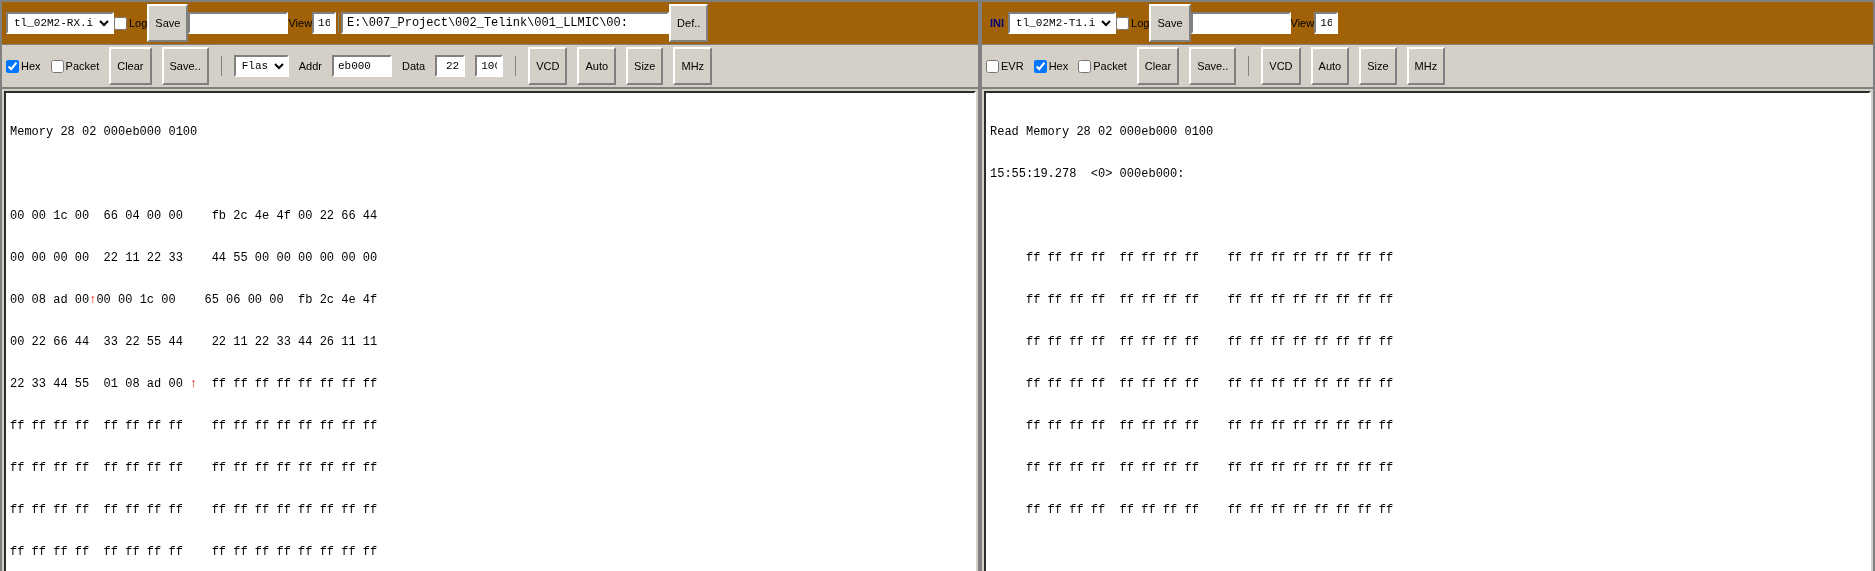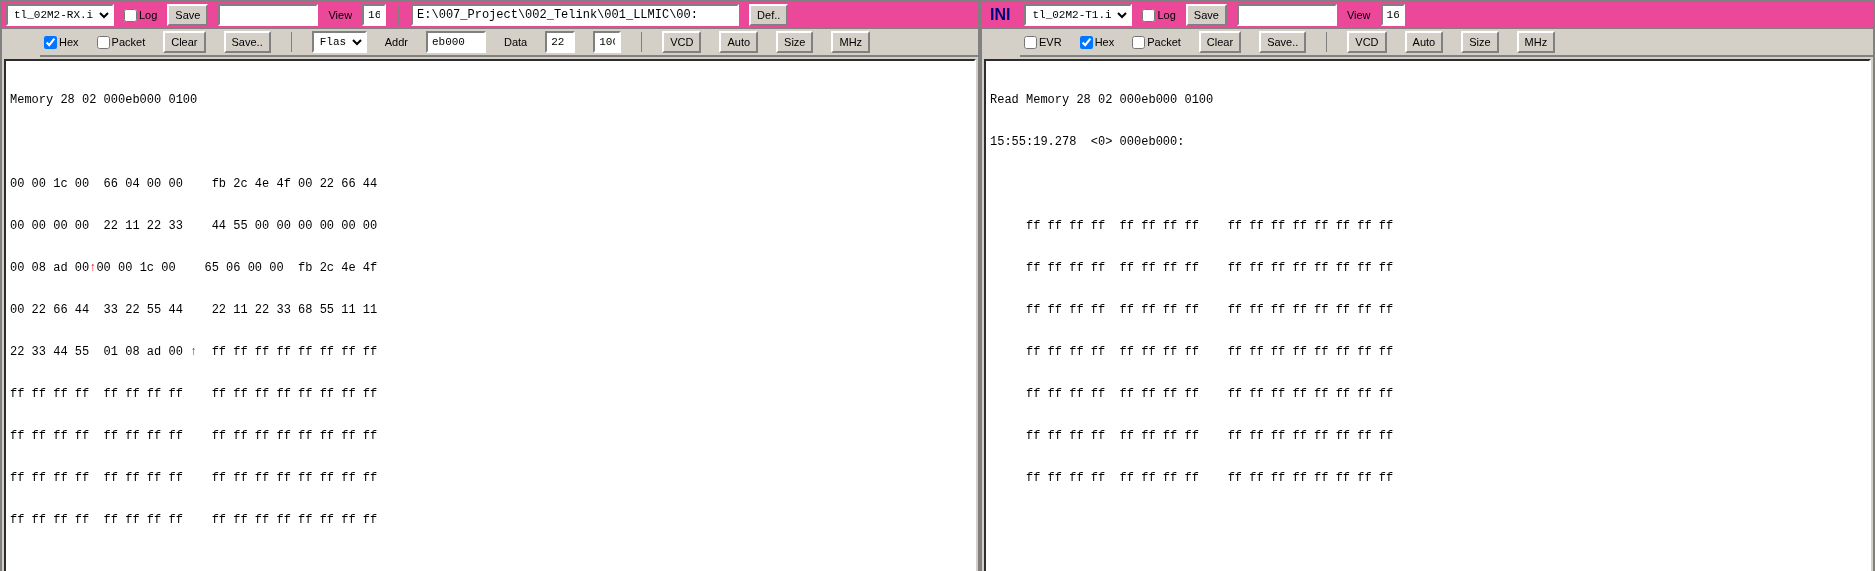--- a/index.html
+++ b/index.html
@@ -30,47 +30,46 @@
     .panel-right {
       flex: 1;
       border-left: 2px solid #808080;
     }
 
     .toolbar {
       display: flex;
       flex-direction: row;
       align-items: center;
       padding: 2px 4px;
-      gap: 10px;
+      gap: 0;
       border-bottom: 1px solid #808080;
-      background: #ec4899;
+      background: #a16207;
       flex-wrap: nowrap;
     }
 
     .toolbar-row2 {
       display: flex;
       flex-direction: row;
       align-items: center;
       padding: 2px 4px;
-      gap: 18px;
+      gap: 10px;
       border-bottom: 2px solid #808080;
       background: #d4d0c8;
-      margin-left: 38px;
     }
 
     .btn {
       font-family: 'Arial', sans-serif;
       font-size: 11px;
       background: #d4d0c8;
       border: 2px solid;
       border-color: #ffffff #808080 #808080 #ffffff;
       padding: 1px 6px;
       cursor: pointer;
       min-width: 36px;
-      height: 22px;
+      height: 38px;
       white-space: nowrap;
     }
 
     .select-box {
       font-family: 'Courier New', Courier, monospace;
       font-size: 11px;
       background: #ffffff;
       border: 2px solid;
       border-color: #808080 #ffffff #ffffff #808080;
       height: 22px;
@@ -133,34 +132,35 @@
     .view-input {
       width: 24px;
     }
 
     .addr-input {
       width: 60px;
     }
 
     .data-input {
       width: 30px;
+      text-align: right;
     }
 
     .num-input {
       width: 28px;
     }
 
     .path-input {
       width: 328px;
       font-size: 12px;
     }
 
     .ini-label {
       font-family: 'Arial', sans-serif;
-      font-size: 16px;
+      font-size: 11px;
       font-weight: bold;
       color: #000080;
       padding: 0 4px;
     }
   </style>
 </head>
 <body>
 
 <div class="panel panel-left">
 
@@ -207,21 +207,21 @@
     <button class="btn">Size</button>
     <button class="btn">MHz</button>
   </div>
 
   <div class="console-area">
     <div>Memory 28 02 000eb000 0100</div>
     <div>&nbsp;</div>
     <div>00 00 1c 00  66 04 00 00    fb 2c 4e 4f 00 22 66 44</div>
     <div>00 00 00 00  22 11 22 33    44 55 00 00 00 00 00 00</div>
     <div>00 08 ad 00<span class="red-arrow">↑</span>00 00 1c 00    65 06 00 00  fb 2c 4e 4f</div>
-    <div>00 22 66 44  33 22 55 44    22 11 22 33 68 55 11 11</div>
+    <div>00 22 66 44  33 22 55 44    22 11 22 33 44 26 11 11</div>
     <div>22 33 44 55  01 08 ad 00 <span class="red-arrow">↑</span>  ff ff ff ff ff ff ff ff</div>
     <div>ff ff ff ff  ff ff ff ff    ff ff ff ff ff ff ff ff</div>
     <div>ff ff ff ff  ff ff ff ff    ff ff ff ff ff ff ff ff</div>
     <div>ff ff ff ff  ff ff ff ff    ff ff ff ff ff ff ff ff</div>
     <div>ff ff ff ff  ff ff ff ff    ff ff ff ff ff ff ff ff</div>
     
     
     
     
     

